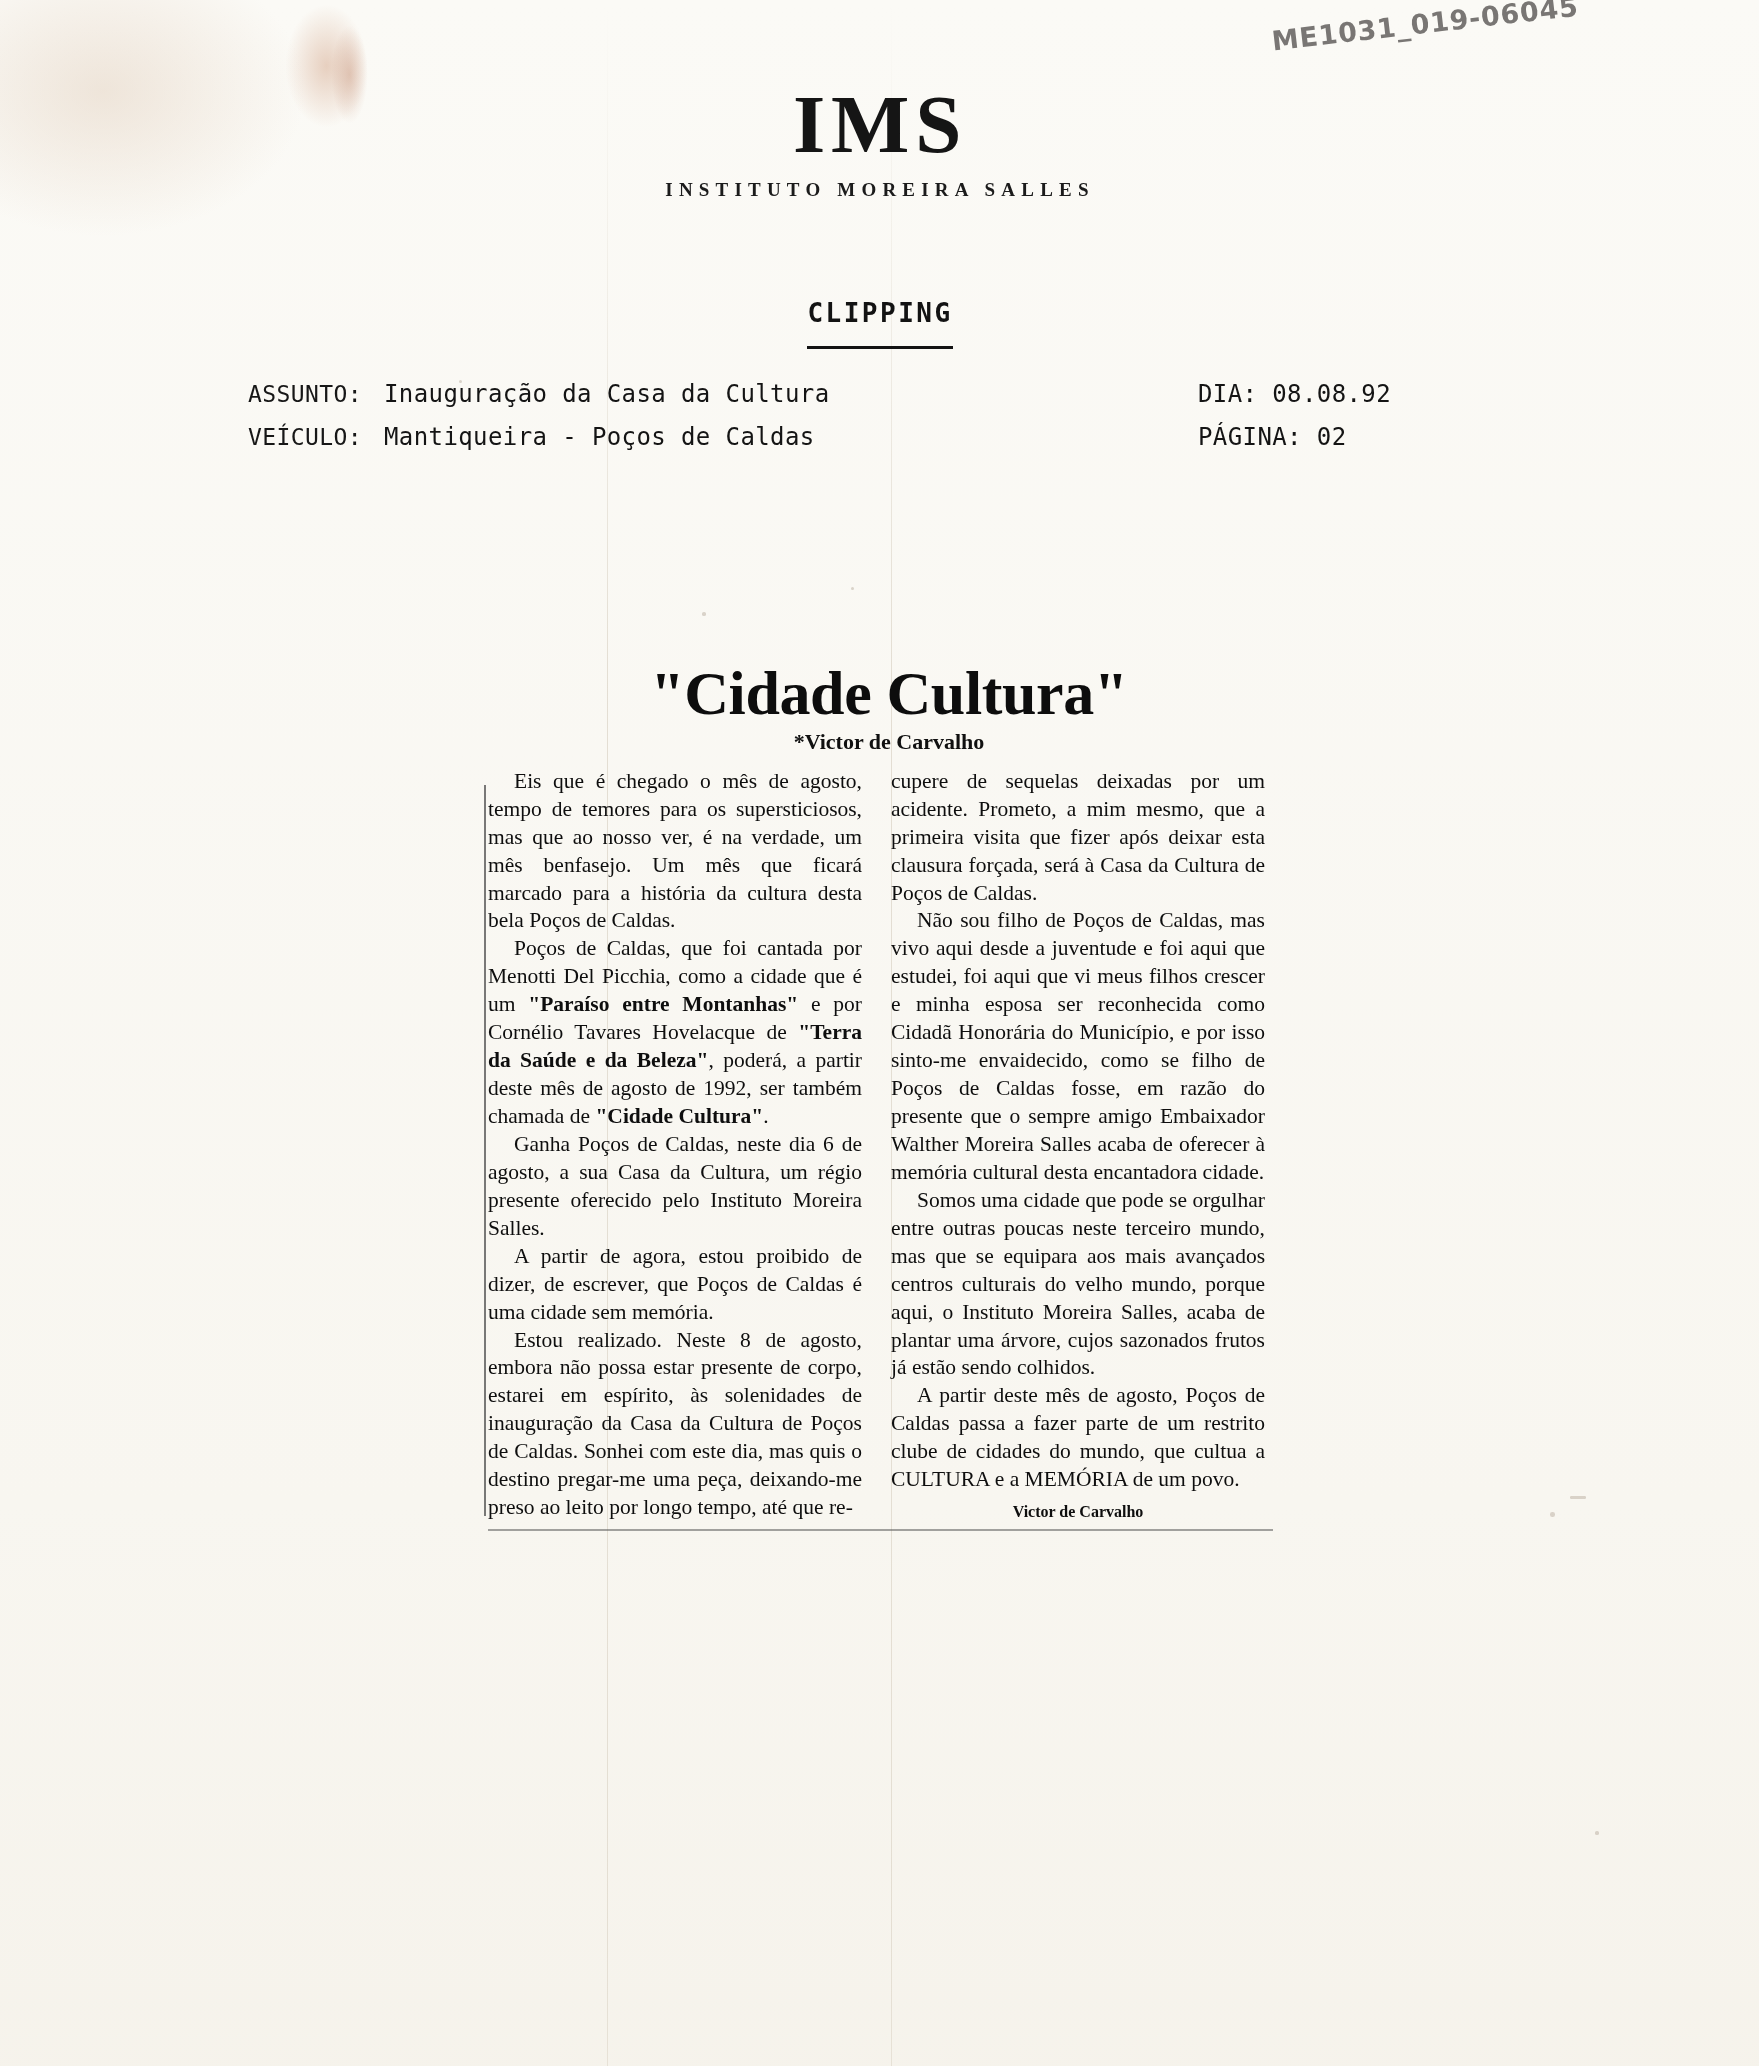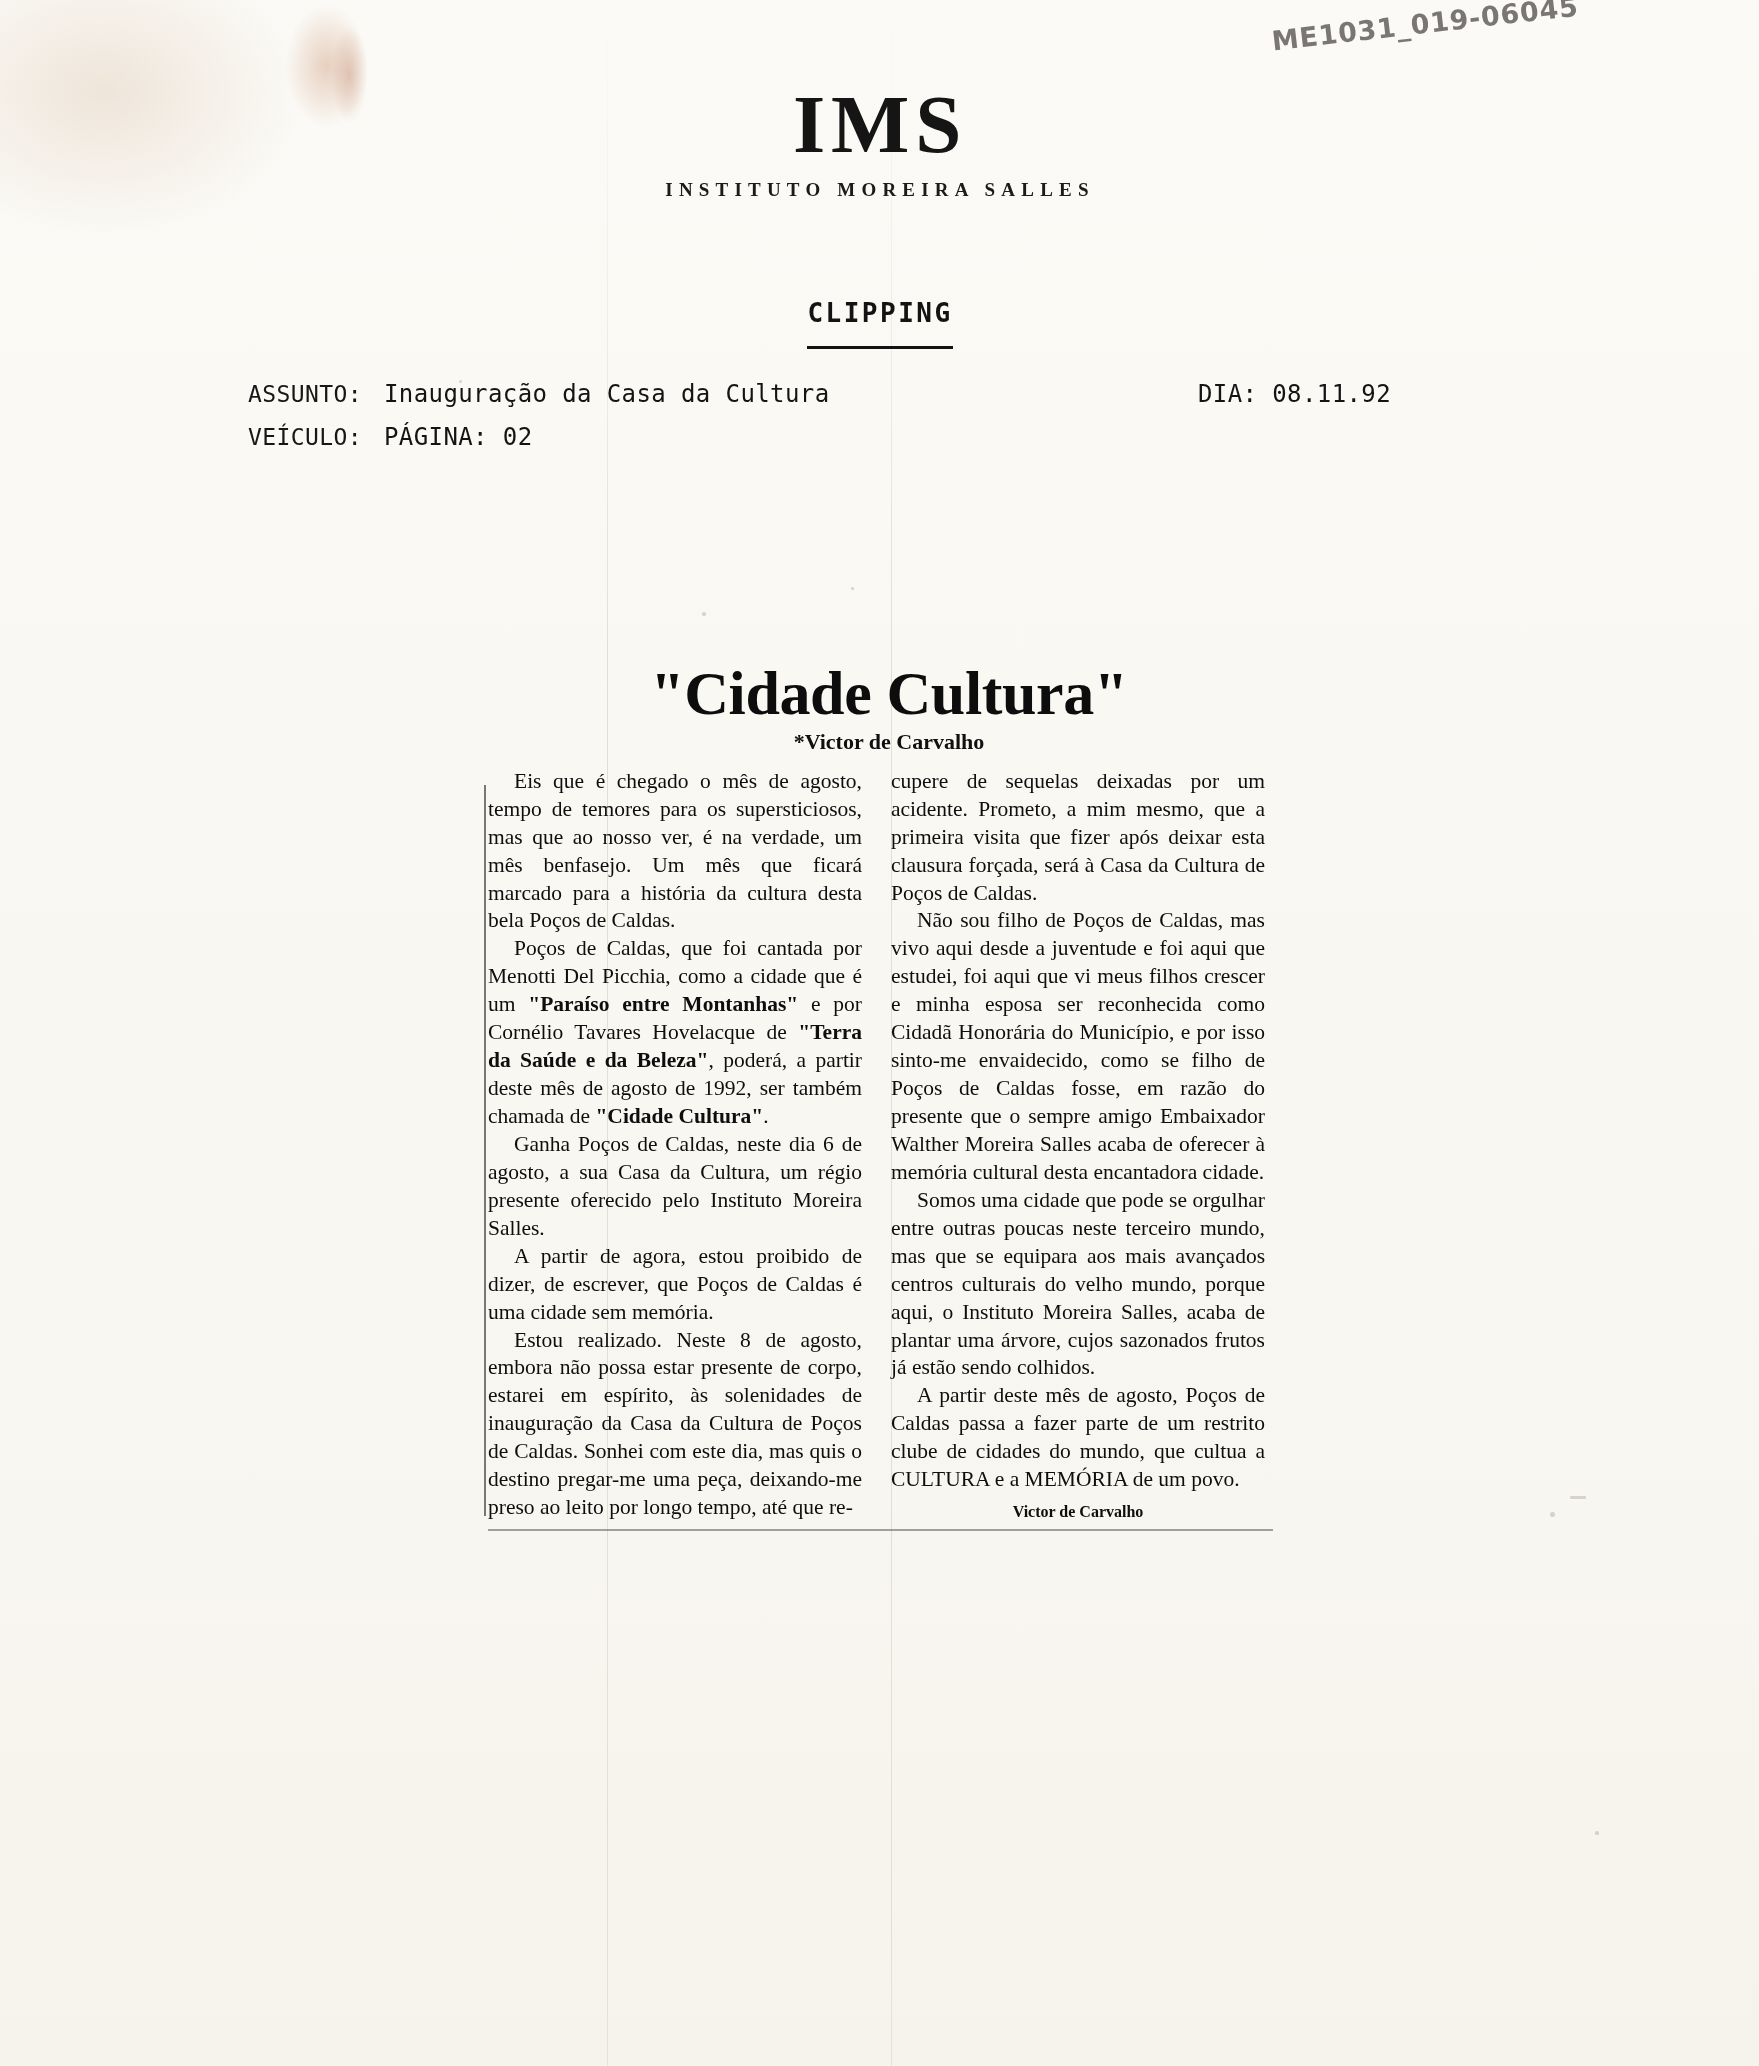--- a/index.html
+++ b/index.html
@@ -147,25 +147,26 @@
   <div class="clipping-wrap">
     <div class="clipping">CLIPPING</div>
   </div>
 
   <div class="meta">
     <div class="meta-row">
       <div class="meta-key">ASSUNTO:</div>
       <div class="meta-val">Inauguração da Casa da Cultura</div>
       <div class="meta-right">
         <span>DIA:</span>
-        <span>08.11.92</span>
+        <span>08.08.92</span>
       </div>
     </div>
     <div class="meta-row">
       <div class="meta-key">VEÍCULO:</div>
+      <div class="meta-val">Mantiqueira - Poços de Caldas</div>
       <div class="meta-right">
         <span>PÁGINA:</span>
         <span>02</span>
       </div>
     </div>
   </div>
 
   <div class="article">
     <div class="art-rule-left"></div>
 

